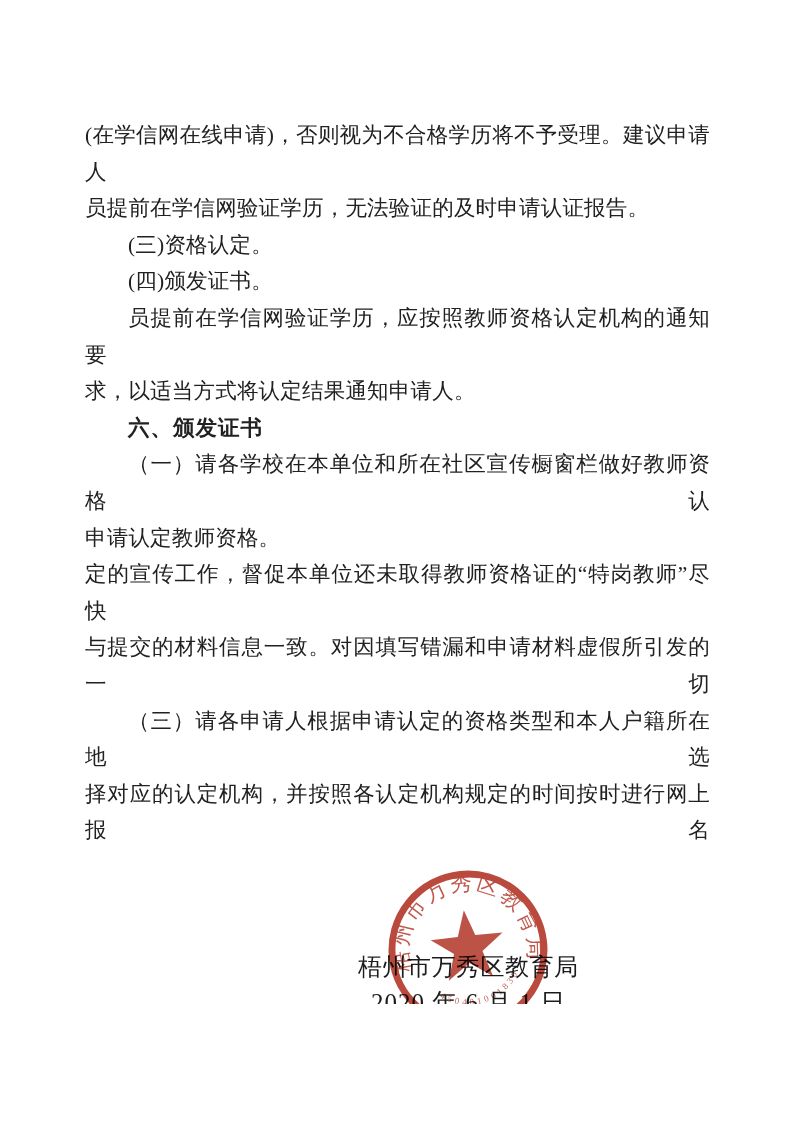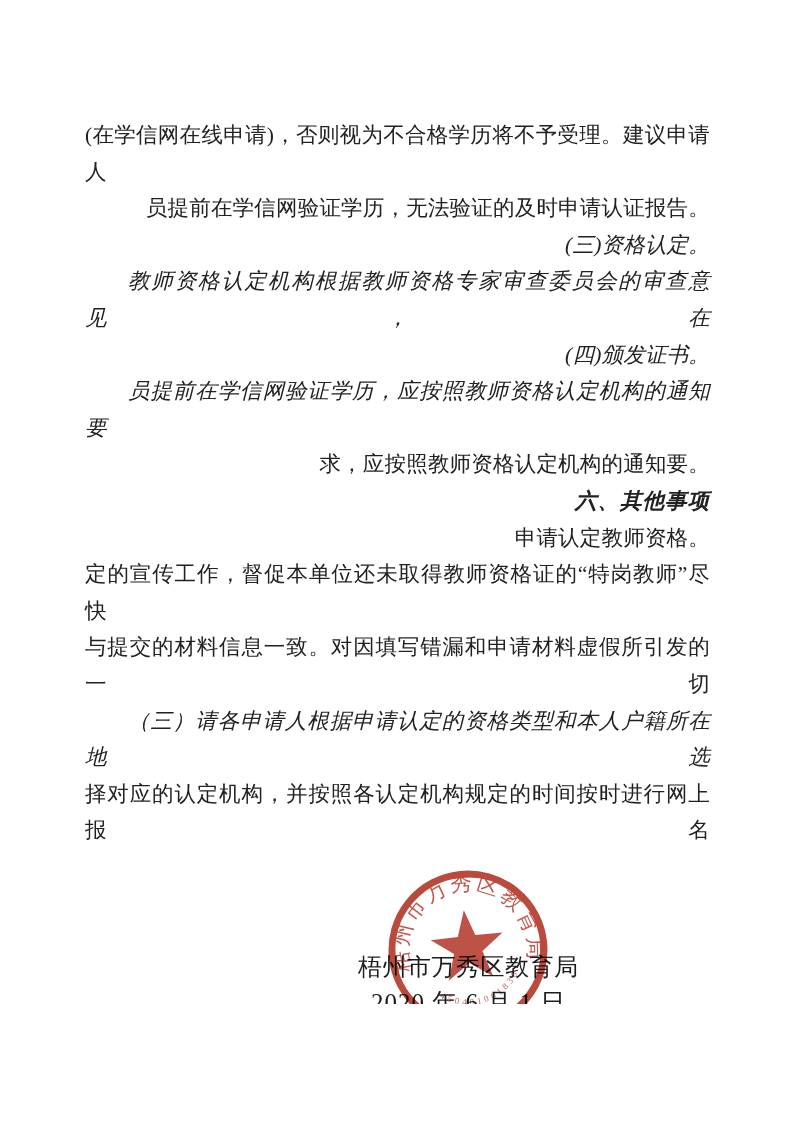--- a/index.html
+++ b/index.html
@@ -11,23 +11,23 @@
     font-family:"Liberation Serif","DejaVu Serif",serif;
   }
   .doc-body{
     position:absolute;
     left:85px;top:117px;width:625px;
     font-size:21.5px;
     line-height:36.6px;
     color:#212121;
     letter-spacing:0.2px;
   }
-  .line{white-space:normal;text-align:right;}
+  .line{white-space:normal;text-align:left;}
   .line.just{text-align:justify;text-align-last:justify;text-justify:inter-character;}
-  .line.indent{text-indent:43px;font-style:italic;}
+  .line.indent{text-indent:43px;}
   .line.bold{font-weight:bold;font-family:"Liberation Sans","DejaVu Sans",sans-serif;letter-spacing:1px;}
   .sig-org{
     position:absolute;left:358px;top:951px;
     font-size:24px;color:#1c1c1c;letter-spacing:0.5px;
   }
   .sig-date{
     position:absolute;left:371px;top:986px;
     font-size:25px;color:#1c1c1c;letter-spacing:1px;
   }
   .page-num{
@@ -54,25 +54,25 @@
 </style>
 </head>
 <body>
 
 <div class="page">
 
   <div class="doc-body">
       <div class="line just">(在学信网在线申请)，否则视为不合格学历将不予受理。建议申请人</div>
       <div class="line">员提前在学信网验证学历，无法验证的及时申请认证报告。</div>
       <div class="line indent">(三)资格认定。</div>
-      <div class="line just indent">教师资格认定机构根据教师资格专家审查委员会的审查意见，在</div>
       <div class="line indent">(四)颁发证书。</div>
       <div class="line just indent">员提前在学信网验证学历，应按照教师资格认定机构的通知要</div>
-      <div class="line">求，应按照教师资格认定机构的通知要。</div>
-      <div class="line bold indent">六、其他事项</div>
+      <div class="line">求，以适当方式将认定结果通知申请人。</div>
+      <div class="line bold indent">六、颁发证书</div>
+      <div class="line just indent">（一）请各学校在本单位和所在社区宣传橱窗栏做好教师资格认</div>
       <div class="line">申请认定教师资格。</div>
       <div class="line just">定的宣传工作，督促本单位还未取得教师资格证的“特岗教师”尽快</div>
       <div class="line just">与提交的材料信息一致。对因填写错漏和申请材料虚假所引发的一切</div>
       <div class="line just indent">（三）请各申请人根据申请认定的资格类型和本人户籍所在地选</div>
       <div class="line just">择对应的认定机构，并按照各认定机构规定的时间按时进行网上报名</div>
     </div>
 
   <div class="sig-org">梧州市万秀区教育局</div>
   <div class="sig-date">2020 年 6 月 1 日</div>
 

